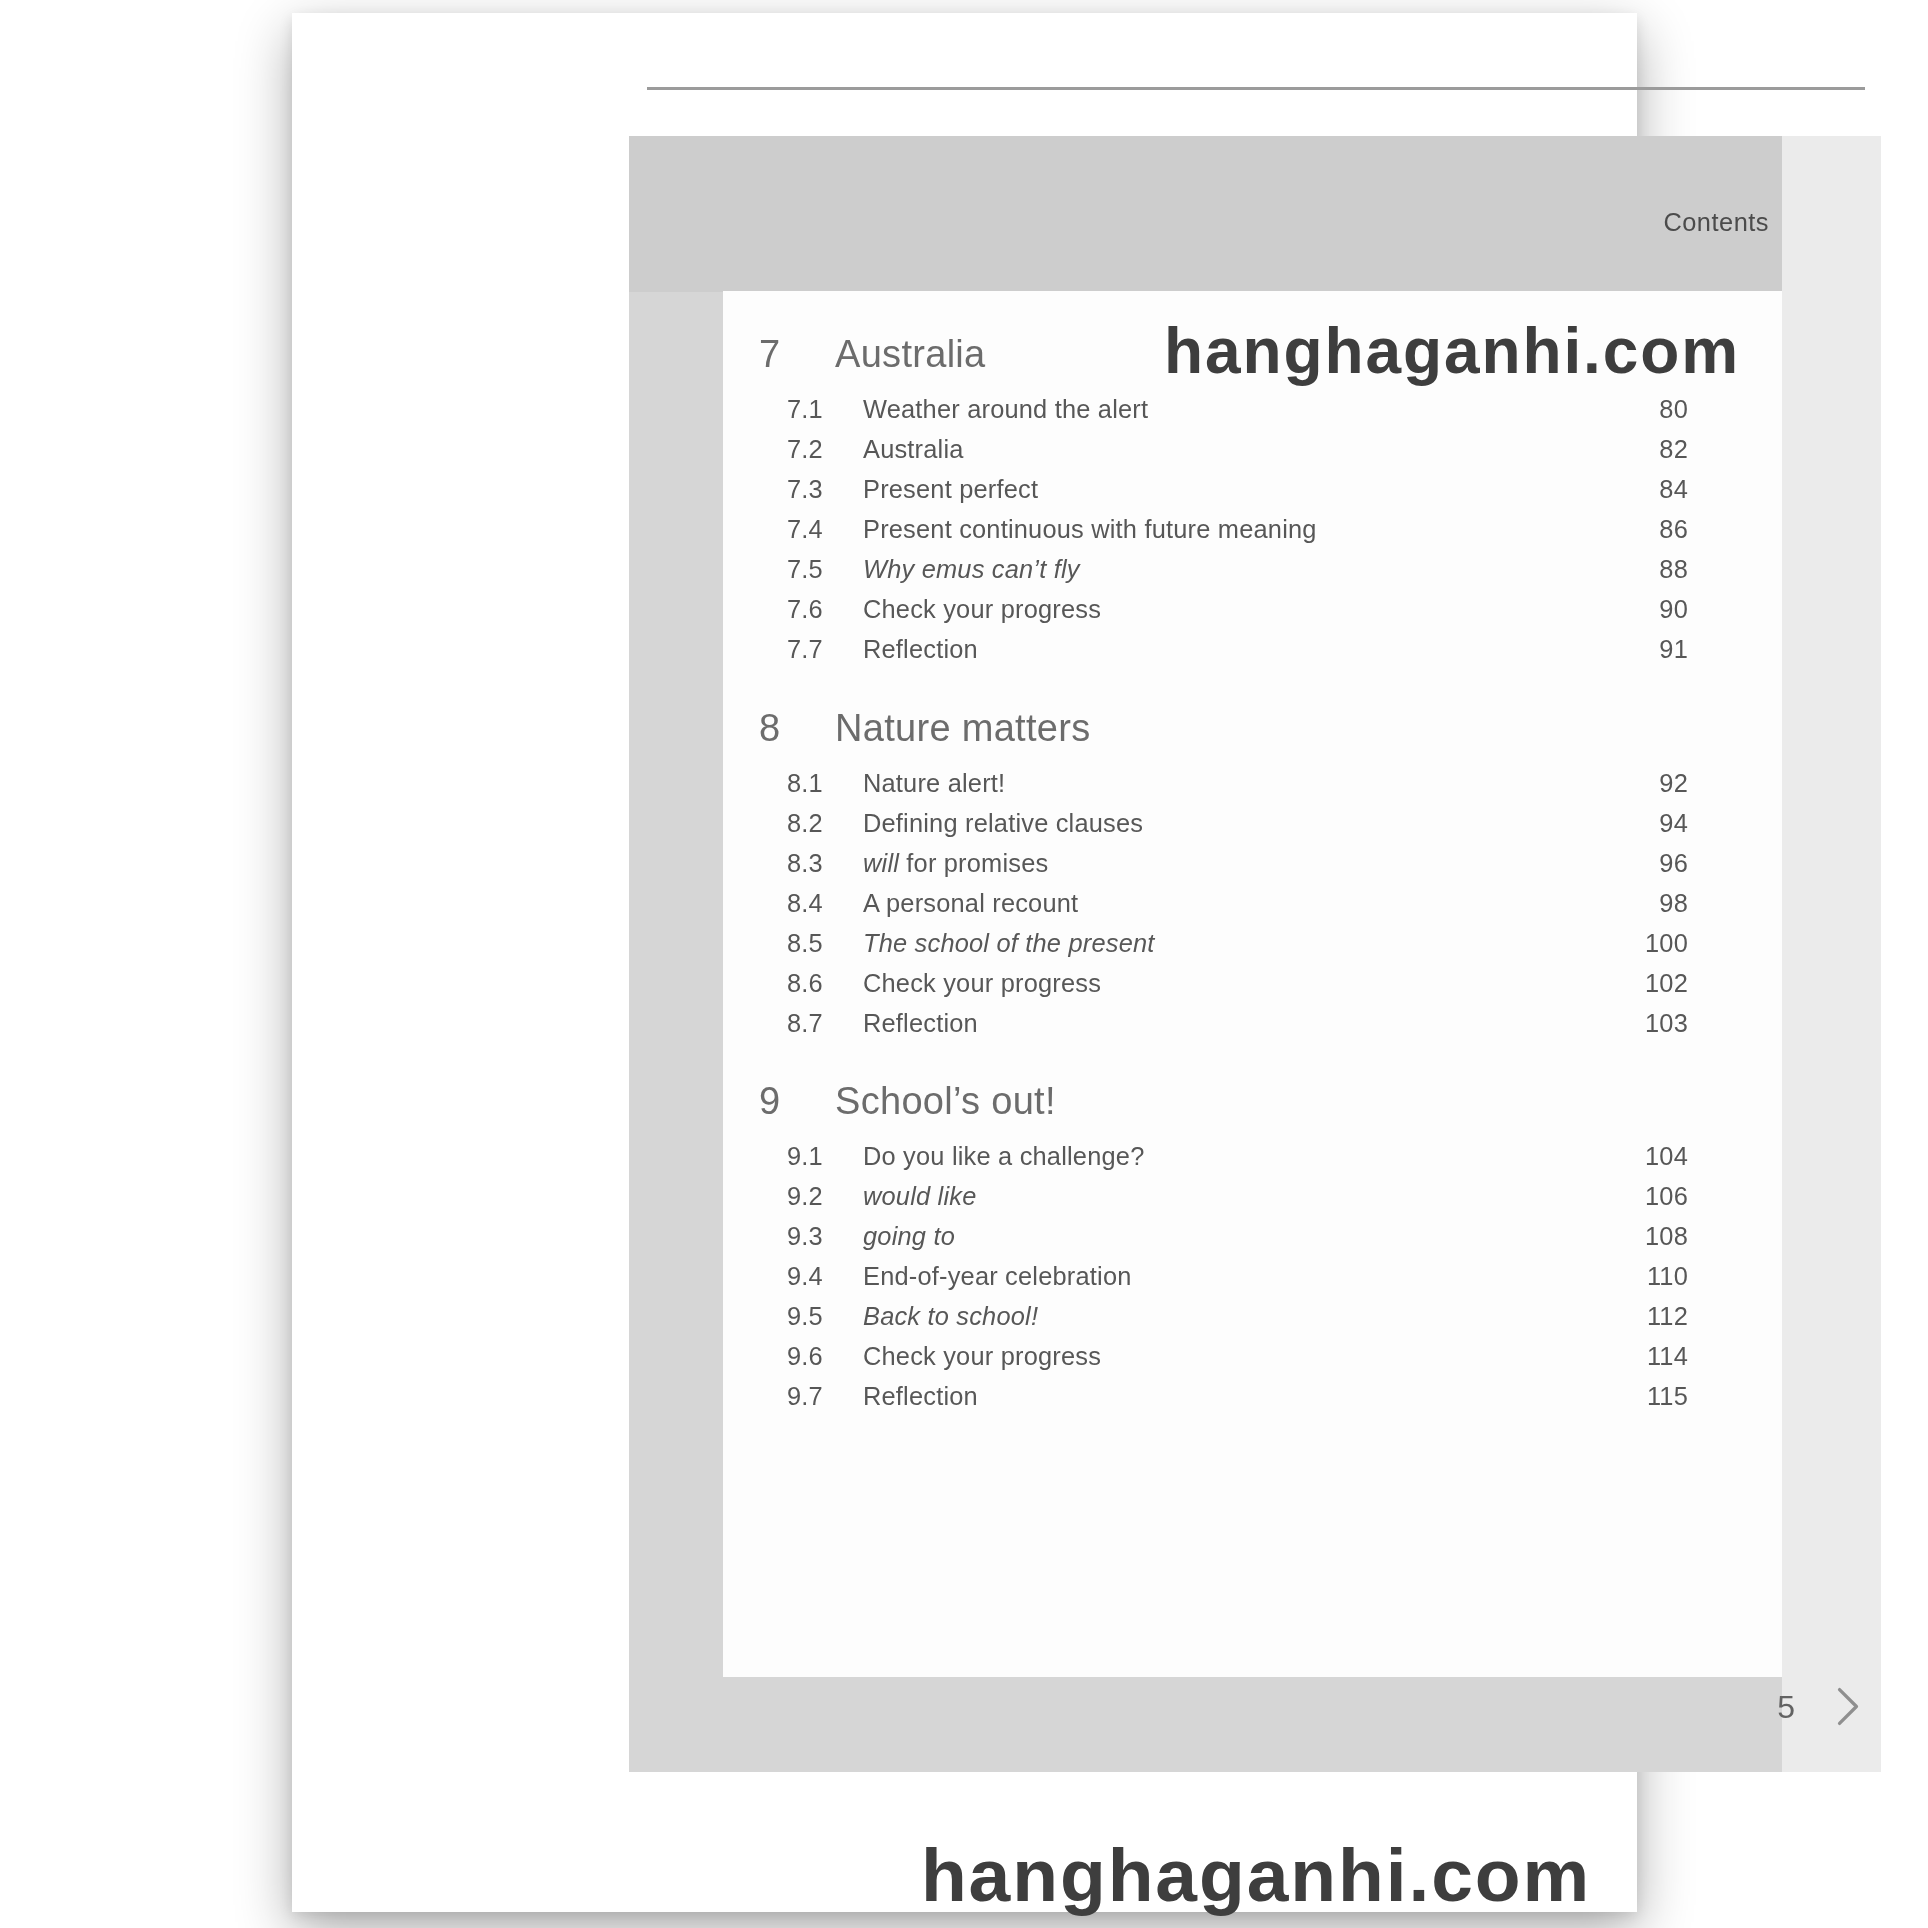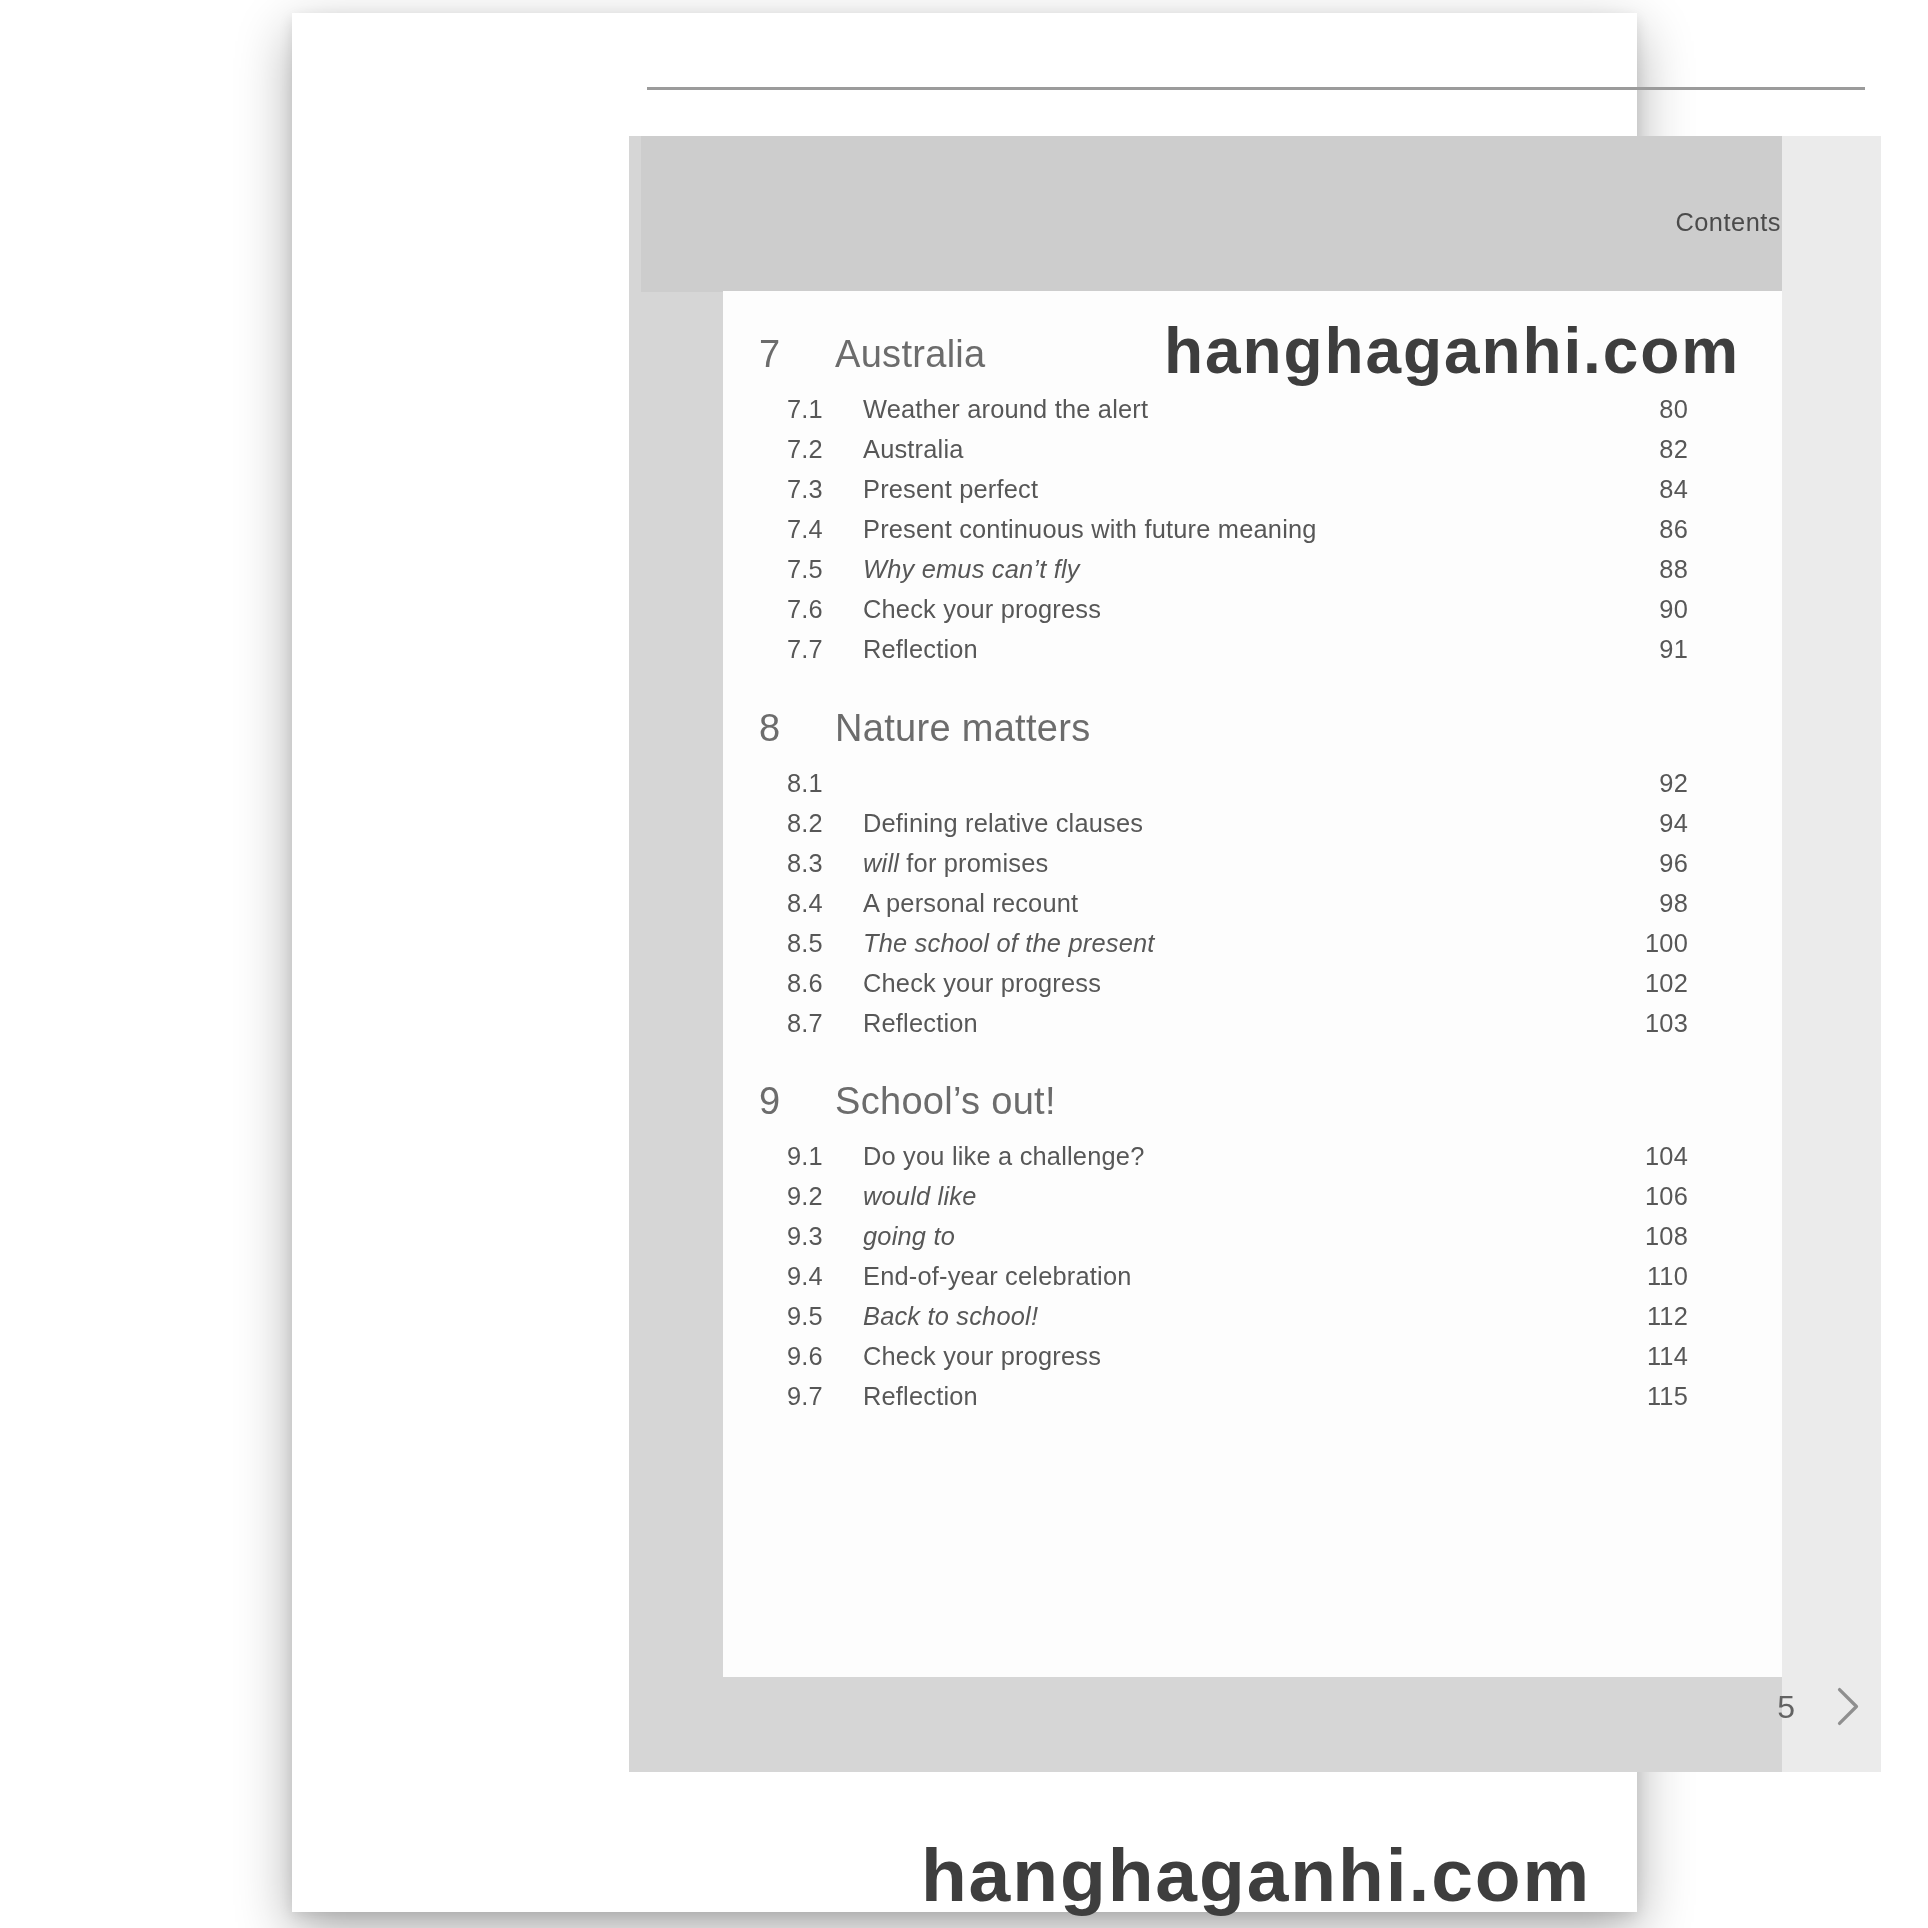--- a/index.html
+++ b/index.html
@@ -37,21 +37,21 @@
   }
   
   .scan{
     position:absolute;
     left:337px;top:123px;
     width:1252px;height:1636px;
     background:var(--scan-gray);
   }
   .band{
     position:absolute;
-    left:12px;top:0;
+    left:0;top:0;
     width:1153px;height:156px;
     background:var(--band-gray);
     display:flex;
     align-items:flex-end;
     justify-content:flex-end;
     padding:0 13px 55px 4px;
   }
   .contents{
     font-size:25.4px;
     color:#4b4b4b;
@@ -191,20 +191,21 @@
                 <span class="rpage">91</span>
               </div>
             </div>
             <div class="sec s8">
               <div class="heading">
                 <span class="hnum">8</span>
                 <span class="htitle">Nature matters</span>
               </div>
               <div class="row">
                 <span class="rnum">8.1</span>
+                <span class="rtitle">Nature alert!</span>
                 <span class="rpage">92</span>
               </div>
               <div class="row">
                 <span class="rnum">8.2</span>
                 <span class="rtitle">Defining relative clauses</span>
                 <span class="rpage">94</span>
               </div>
               <div class="row">
                 <span class="rnum">8.3</span>
                 <span class="rtitle"><i>will</i> for promises</span>

